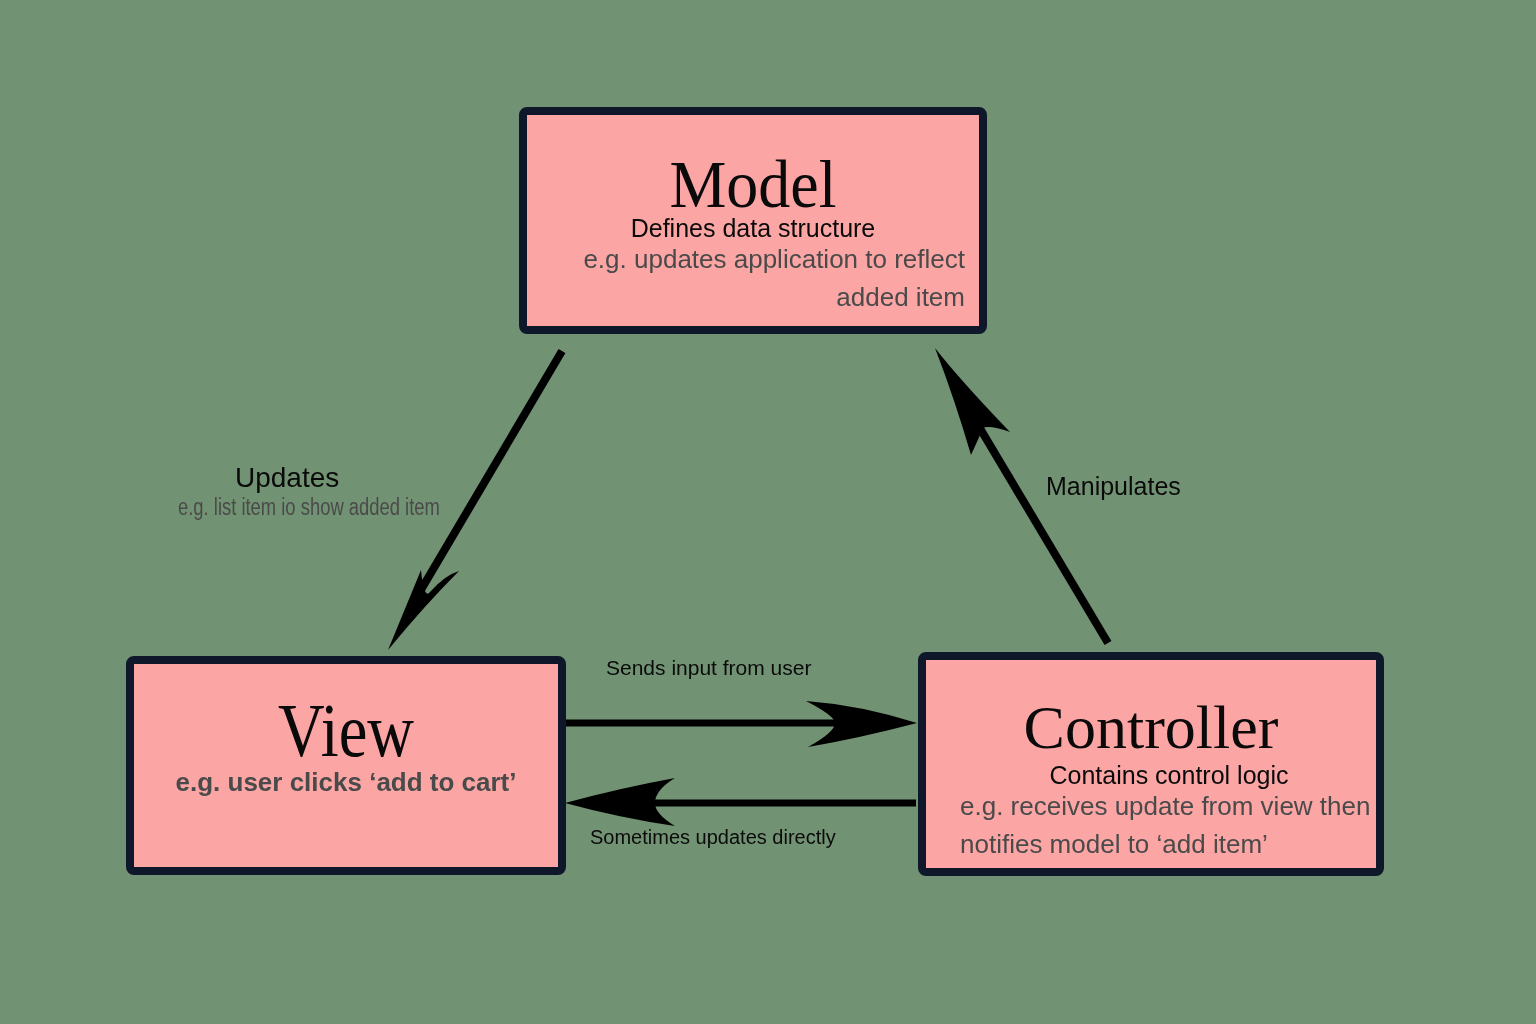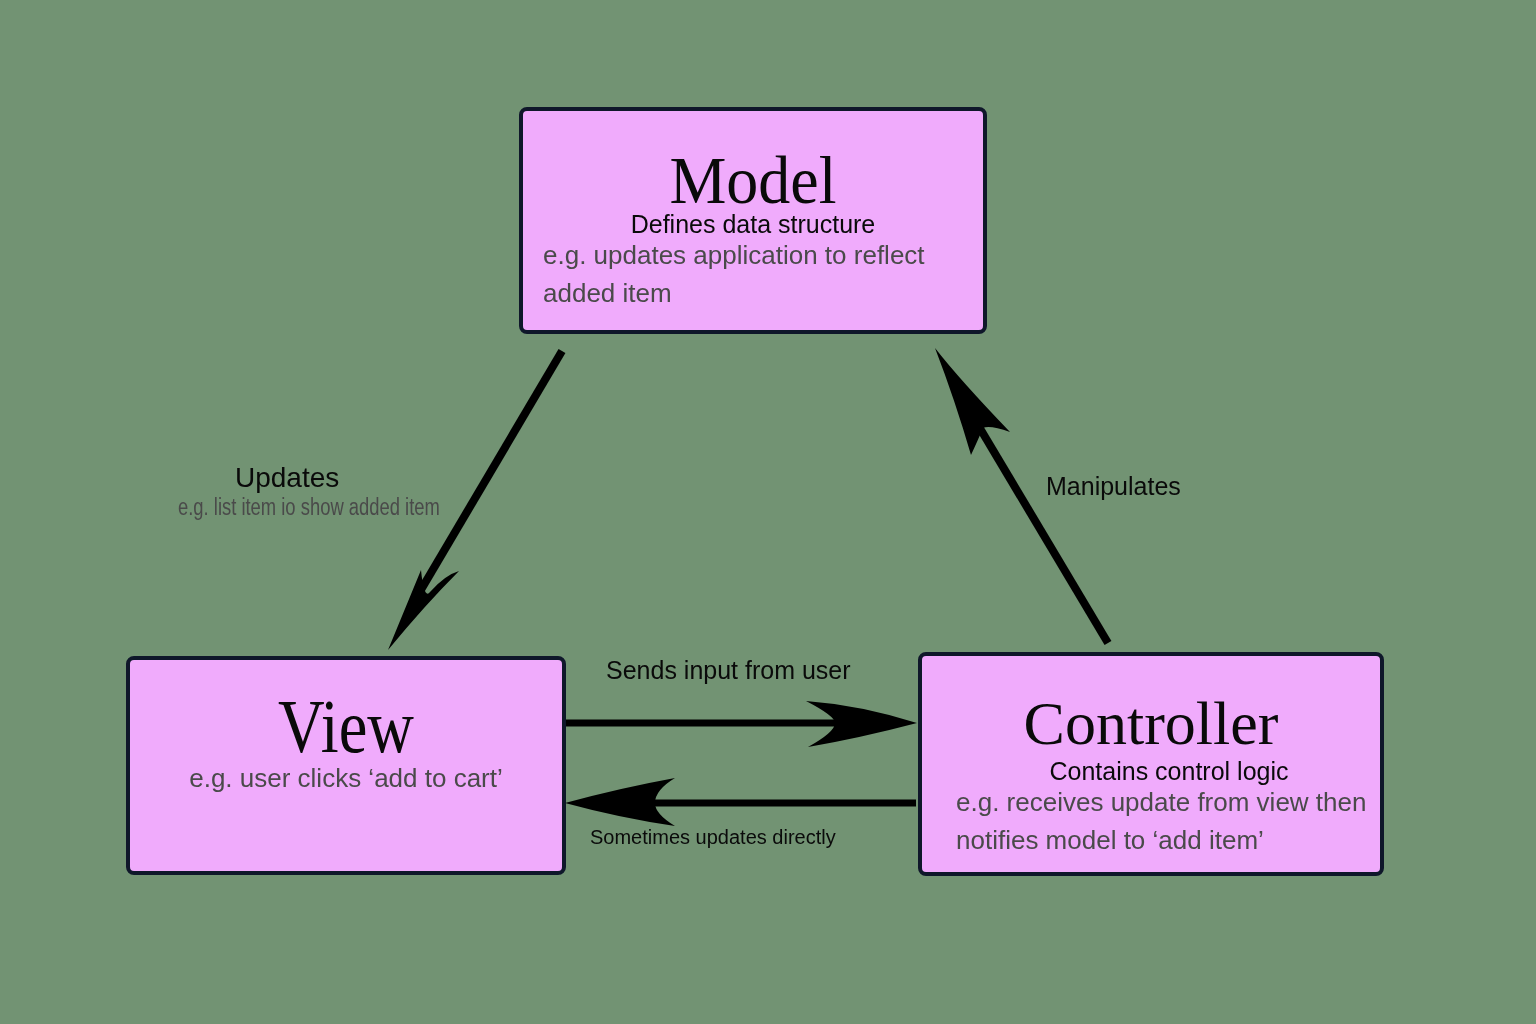--- a/index.html
+++ b/index.html
@@ -1,37 +1,37 @@
 <!DOCTYPE html>
 <html><head>
 <meta charset="utf-8">
 <style>
   html, body { margin:0; padding:0; }
   body { width:1536px; height:1024px; background:#729373; position:relative; overflow:hidden; font-family:"Liberation Sans", sans-serif; }
-  .box { position:absolute; background:#f0abfc; border:4px solid #0f172a; border-radius:8px; box-sizing:border-box; text-align:center; }
+  .box { position:absolute; background:#fca5a5; border:8px solid #0f172a; border-radius:8px; box-sizing:border-box; text-align:center; }
   .title { font-family:"Liberation Serif", serif; color:#0a0a0a; display:block; line-height:1; }
   .desc { color:#0a0a0a; display:block; font-size:25px; line-height:1.2; }
   .eg { color:#4a4a4a; display:block; font-size:26px; line-height:1.45; }
   #model { left:519px; top:107px; width:468px; height:227px; }
   #model .title { font-size:64px; margin-top:38px; transform:scaleY(1.05); }
   #model .desc { margin-top:-4px; }
-  #model .eg { text-align:left; padding-left:20px; padding-right:14px; margin-top:-2px; }
+  #model .eg { text-align:right; padding-left:20px; padding-right:14px; margin-top:-2px; }
   #view { left:126px; top:656px; width:440px; height:219px; }
   #view .title { font-size:76px; margin-top:28px; transform:scaleX(0.85); }
   #view .desc { margin-top:4px; }
-  #view .eg { margin-top:-4px; }
+  #view .eg { margin-top:-4px;font-weight:bold; }
   #controller { left:918px; top:652px; width:466px; height:224px; }
   #controller .title { font-size:62px; margin-top:36px; }
   #controller .desc { margin-top:2px;padding-left:36px; }
   #controller .eg { text-align:left; padding-left:34px; margin-top:-2px; }
   .lbl { position:absolute; white-space:nowrap; color:#0a0a0a; }
   #lbl-updates { left:235px; top:462px; font-size:28px; }
   #lbl-updates-eg { left:178px; top:494px; font-size:23px; color:#4a4a4a; transform:scaleX(0.8); transform-origin:left; }
   #lbl-manip { left:1046px; top:472px; font-size:25px; }
-  #lbl-sends { left:606px; top:656px; font-size:25px;text-align:center; }
+  #lbl-sends { left:606px; top:656px; font-size:21px;text-align:center; }
   #lbl-sometimes { left:590px; top:826px; font-size:20px; }
   svg#arrows { position:absolute; left:0; top:0; }
 </style>
 </head>
 <body>
 
 <svg id="arrows" width="1536" height="1024">
 
   <g>
     <line x1="562" y1="351" x2="412" y2="605" stroke="#000" stroke-width="8"></line>

